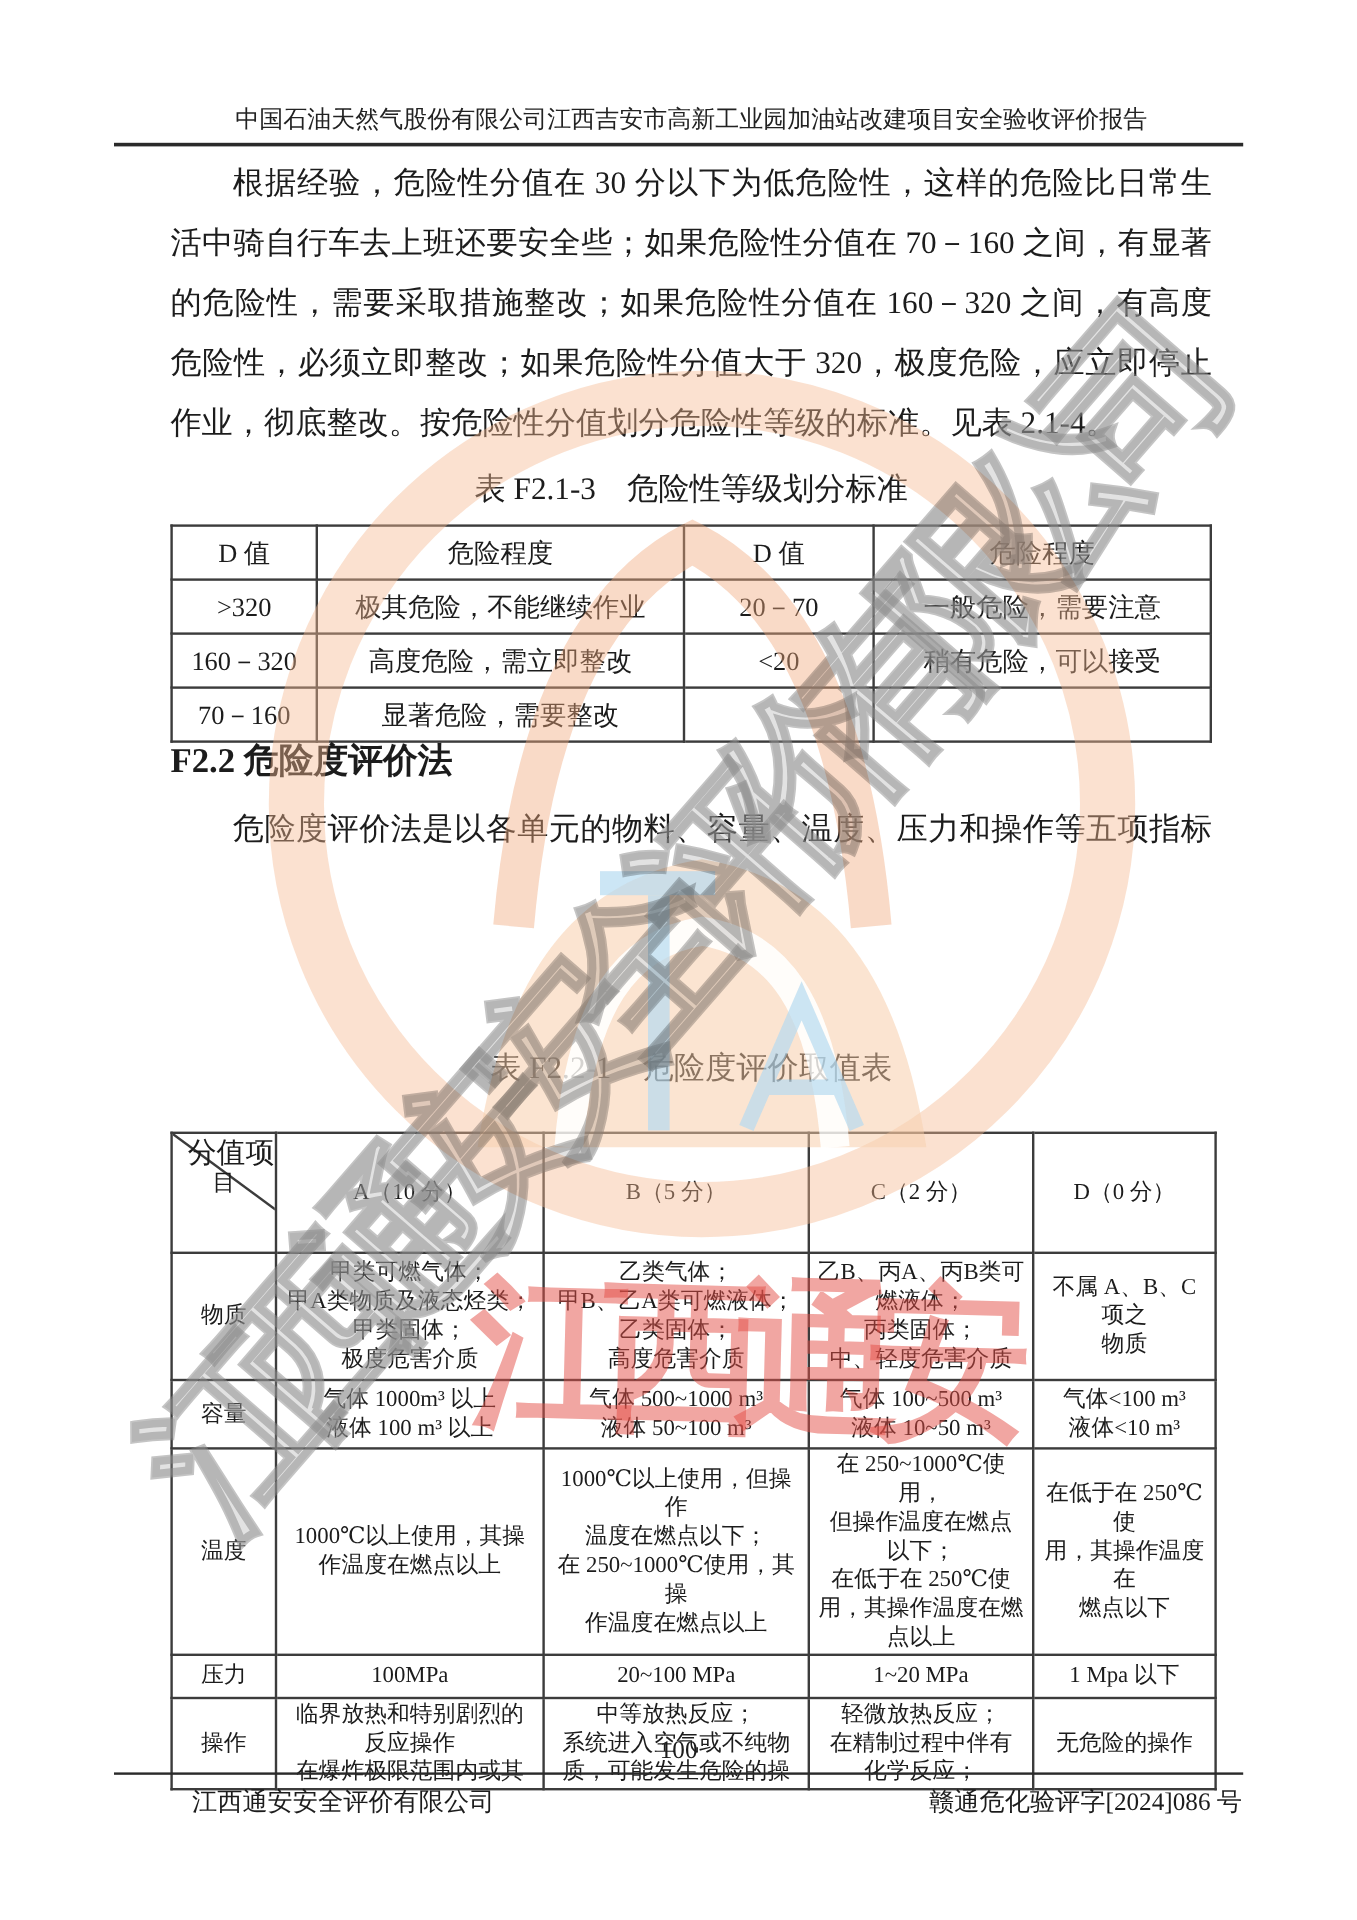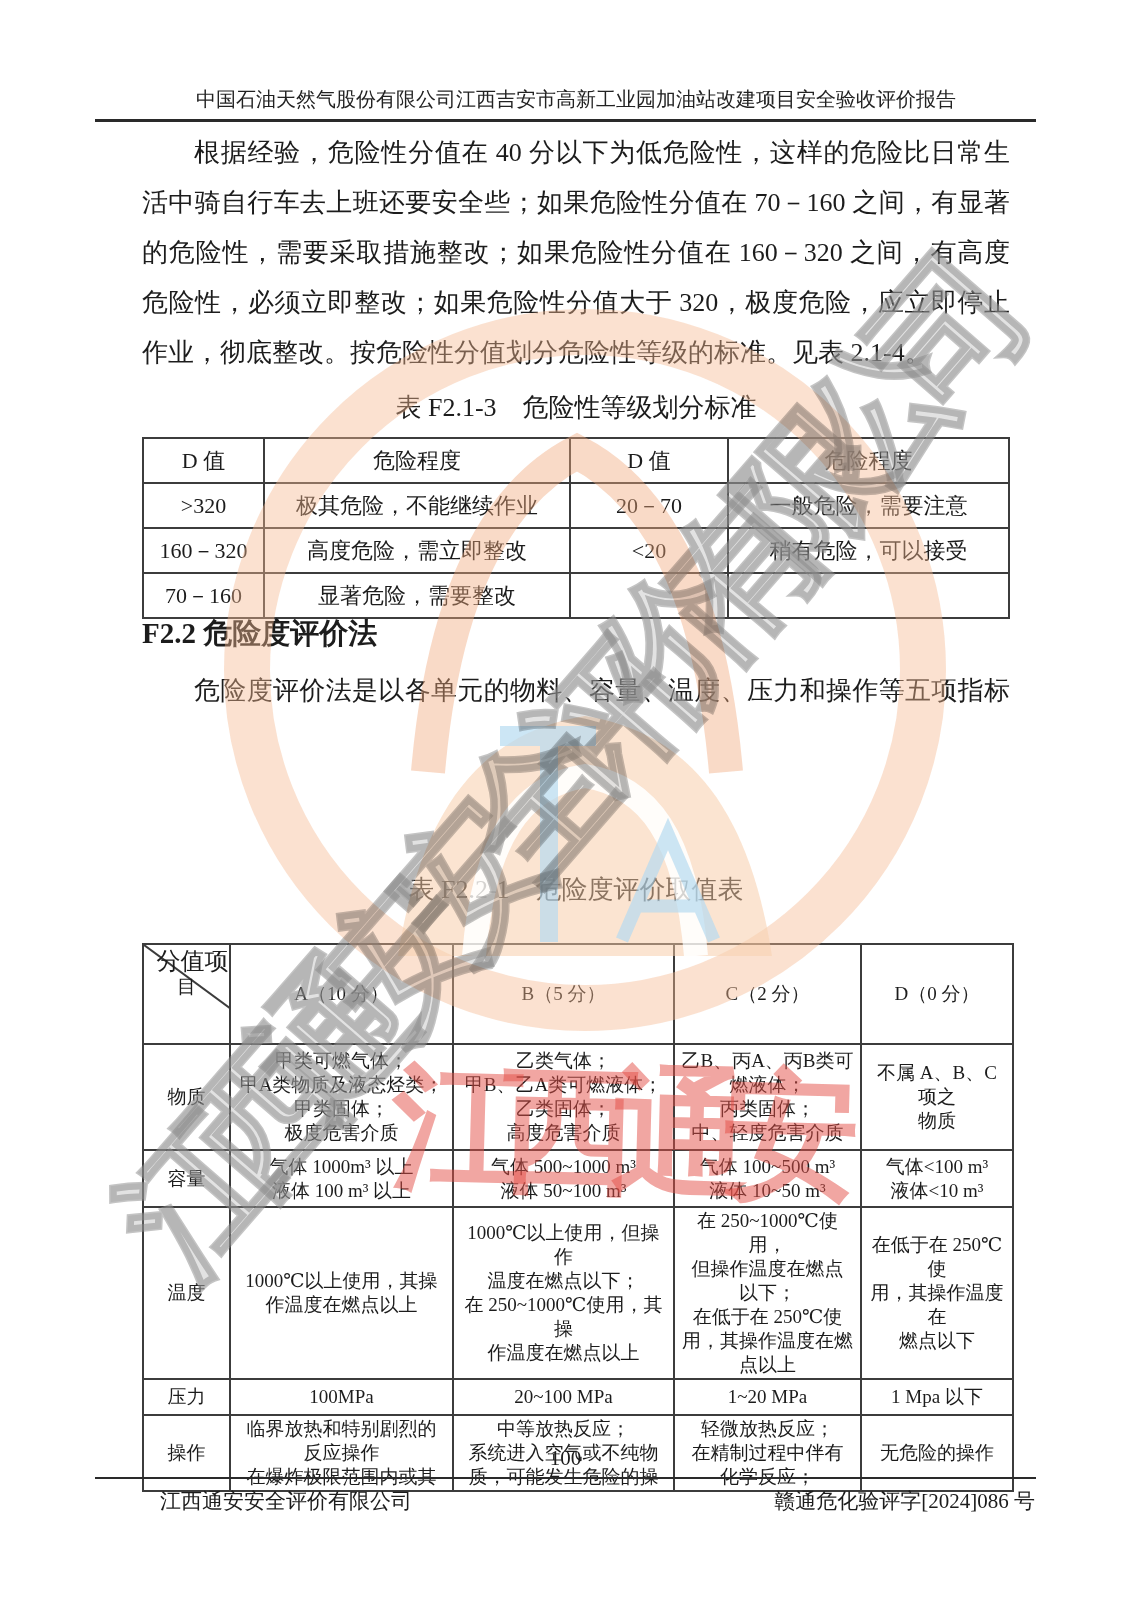--- a/index.html
+++ b/index.html
@@ -67,21 +67,21 @@
     <div class="wm-diag">江西通安安全评价有限公司</div>
     <div class="wm-red">江西通安</div>
   </div>
 
   <div class="content">
 
     <div class="hdr">中国石油天然气股份有限公司江西吉安市高新工业园加油站改建项目安全验收评价报告</div>
     <div class="hdr-rule"></div>
 
     <div class="para" style="top:128px;">
-      <div class="pline indent">根据经验，危险性分值在 40 分以下为低危险性，这样的危险比日常生</div>
+      <div class="pline indent">根据经验，危险性分值在 30 分以下为低危险性，这样的危险比日常生</div>
       <div class="pline">活中骑自行车去上班还要安全些；如果危险性分值在 70－160 之间，有显著</div>
       <div class="pline">的危险性，需要采取措施整改；如果危险性分值在 160－320 之间，有高度</div>
       <div class="pline">危险性，必须立即整改；如果危险性分值大于 320，极度危险，应立即停止</div>
       <div class="pline last">作业，彻底整改。按危险性分值划分危险性等级的标准。见表 2.1-4。</div>
     </div>
 
     <div class="tbl-title" style="top:390px;">表 F2.1-3　危险性等级划分标准</div>
 
     <table class="doc" id="table1">
       <colgroup>

